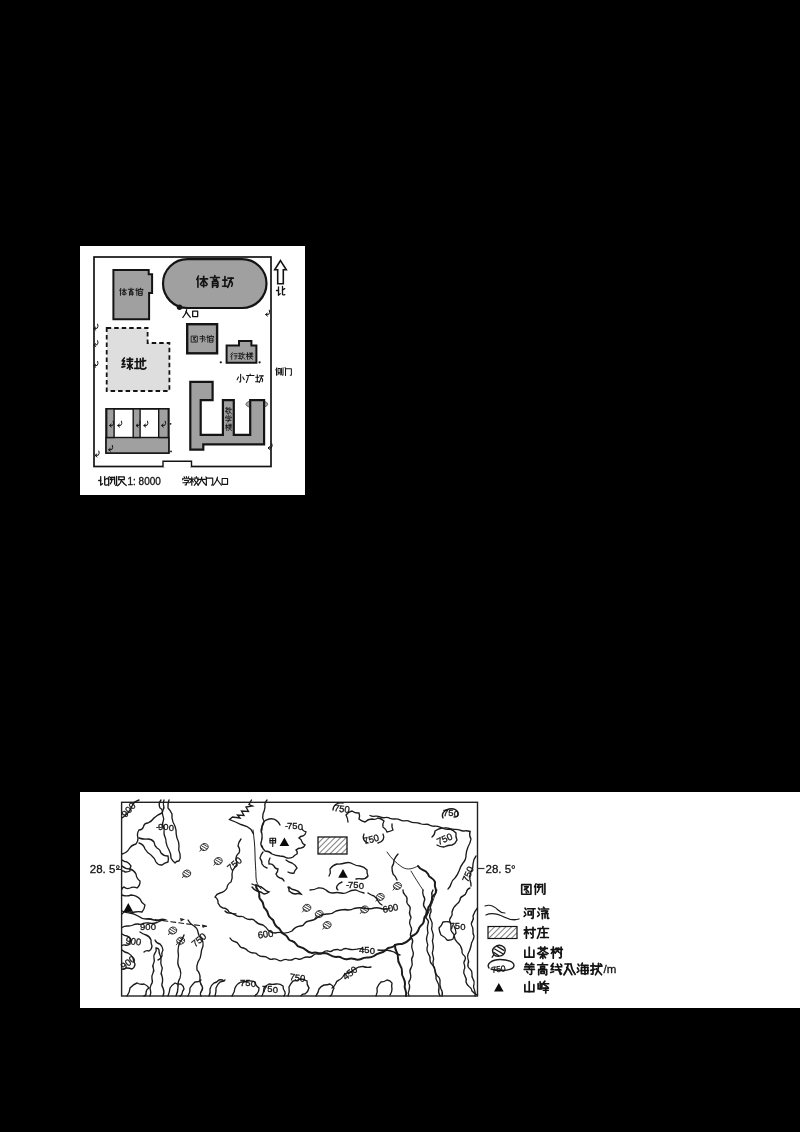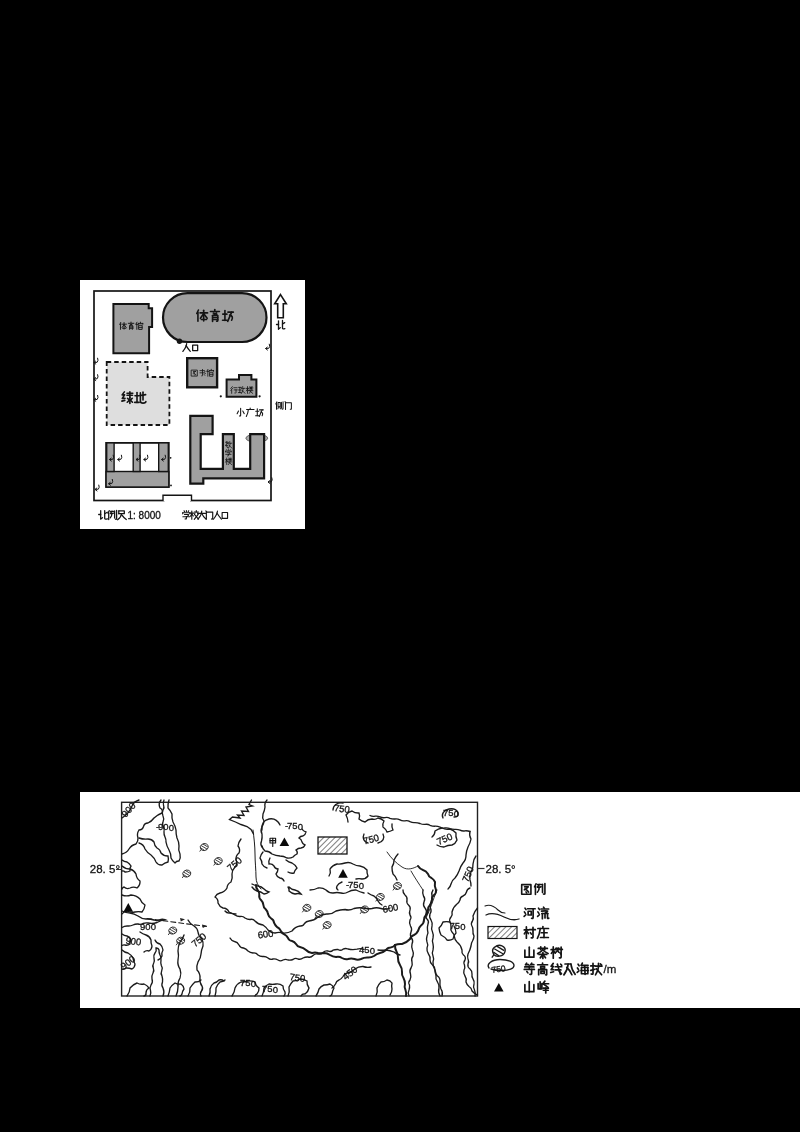--- a/index.html
+++ b/index.html
@@ -1,20 +1,20 @@
 <!DOCTYPE html>
 <html><head><meta charset="utf-8">
 <style>
 html,body{margin:0;padding:0;background:#000;}
 #page{position:relative;width:800px;height:1132px;background:#000;overflow:hidden;}
 .panel{position:absolute;background:#fff;transform:translateZ(0);will-change:transform;}
 </style></head>
 <body>
 <div id="page">
-<div class="panel" style="left:79.5px;top:280px;width:224.5px;height:248.5px;">
+<div class="panel" style="left:79.5px;top:246px;width:224.5px;height:248.5px;">
 <svg width="224.5" height="248.5" viewBox="0 0 224.5 248.5">
         <defs>
           <g id="door">
             <path d="M5.2 0.3 Q6.4 3.2 4.8 4.8 L1.5 5 M1.5 5 L3.6 3.4 M1.5 5 L3.8 6.8" fill="none" stroke="#141414" stroke-width="1"></path>
           </g>
         </defs>
         <rect x="14" y="11" width="177" height="209.5" fill="#fff" stroke="#141414" stroke-width="1.7"></rect>
         <rect x="83" y="13.2" width="103.5" height="48.8" rx="24.4" fill="#a0a0a0" stroke="#141414" stroke-width="2.2"></rect>
         <g transform="translate(115.55 29.25) scale(1.250)" fill="none" stroke="#141414" stroke-width="1.30" stroke-linecap="round" stroke-linejoin="round">
           <path d="M2.3 0.6 L1 3.4"></path>

